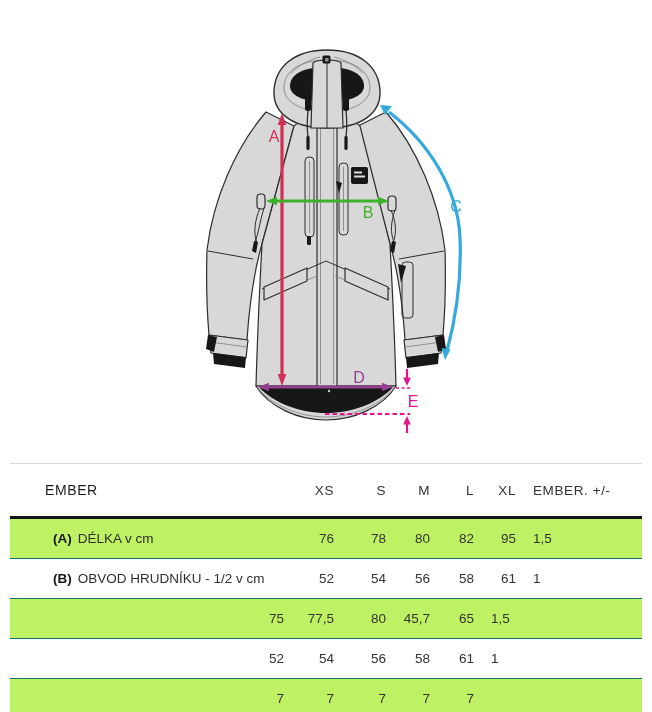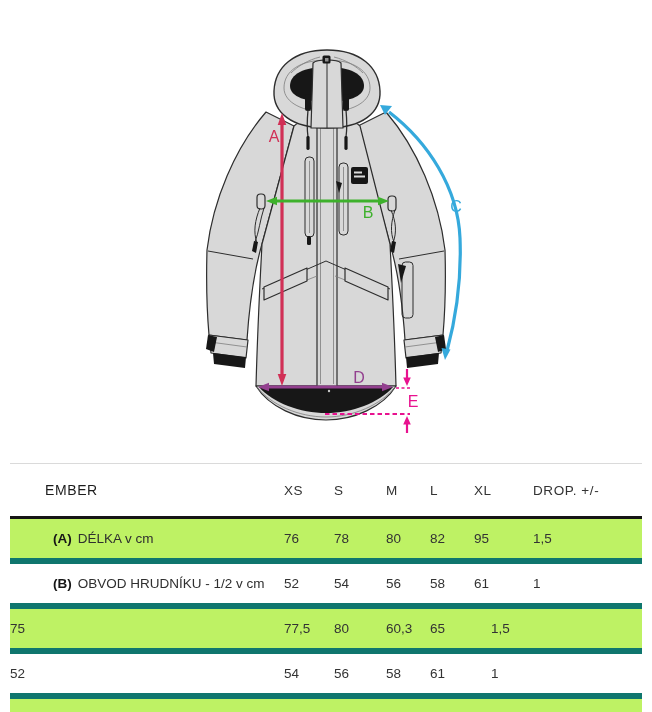--- a/index.html
+++ b/index.html
@@ -21,25 +21,25 @@
   .astroke{stroke:currentColor;fill:none;}
   .afill{fill:currentColor;stroke:none;}
 
   
   .size-table{position:absolute;left:10px;top:463px;width:632px;border-top:1px solid #dadada;background:#fff;}
   .trow{display:grid;grid-template-columns:1fr 50px 52px 44px 44px 42px 126px;align-items:center;}
   .thead{height:52px;border-bottom:3px solid #151515;}
   .thead .cell{font-weight:normal;font-size:14px;letter-spacing:.6px;color:#1c1c1c;}
   .thead .label{padding-left:35px;}
   .drow{height:39px;}
-  .drow + .drow{border-top:6px solid #0f766e;}
+  .drow + .drow{border-top:1px solid #0f766e;}
   .drow.alt{background:#bef264;}
   .drow .label{padding-left:43px;font-size:13.5px;color:#2f2f2f;}
   .drow .label b{font-weight:bold;color:#161616;margin-right:6px;}
-  .cell.num{text-align:left;font-size:13.5px;color:#333;}
+  .cell.num{text-align:right;font-size:13.5px;color:#333;}
   .cell.tol{text-align:left;padding-left:17px;font-size:13.5px;color:#333;}
 </style>
 </head>
 <body>
 
 <div class="page">
 
   <div class="diagram-wrap">
     <svg width="652" height="460" viewBox="0 0 652 460">
 
@@ -172,21 +172,21 @@
   </div>
 
   <div class="size-table">
     <div class="trow thead">
       <div class="cell label">EMBER</div>
       <div class="cell num">XS</div>
       <div class="cell num">S</div>
       <div class="cell num">M</div>
       <div class="cell num">L</div>
       <div class="cell num">XL</div>
-      <div class="cell tol">DROP. +/-</div>
+      <div class="cell tol">EMBER. +/-</div>
     </div>
 
     <div class="trow drow alt">
       <div class="cell label"><b>(A)</b><span>DÉLKA v cm</span></div>
       <div class="cell num">76</div>
       <div class="cell num">78</div>
       <div class="cell num">80</div>
       <div class="cell num">82</div>
       <div class="cell num">95</div>
       <div class="cell tol">1,5</div>
@@ -199,21 +199,21 @@
       <div class="cell num">56</div>
       <div class="cell num">58</div>
       <div class="cell num">61</div>
       <div class="cell tol">1</div>
     </div>
 
     <div class="trow drow alt">
       <div class="cell num">75</div>
       <div class="cell num">77,5</div>
       <div class="cell num">80</div>
-      <div class="cell num">60,3</div>
+      <div class="cell num">45,7</div>
       <div class="cell num">65</div>
       <div class="cell tol">1,5</div>
     </div>
 
     <div class="trow drow">
       <div class="cell num">52</div>
       <div class="cell num">54</div>
       <div class="cell num">56</div>
       <div class="cell num">58</div>
       <div class="cell num">61</div>

